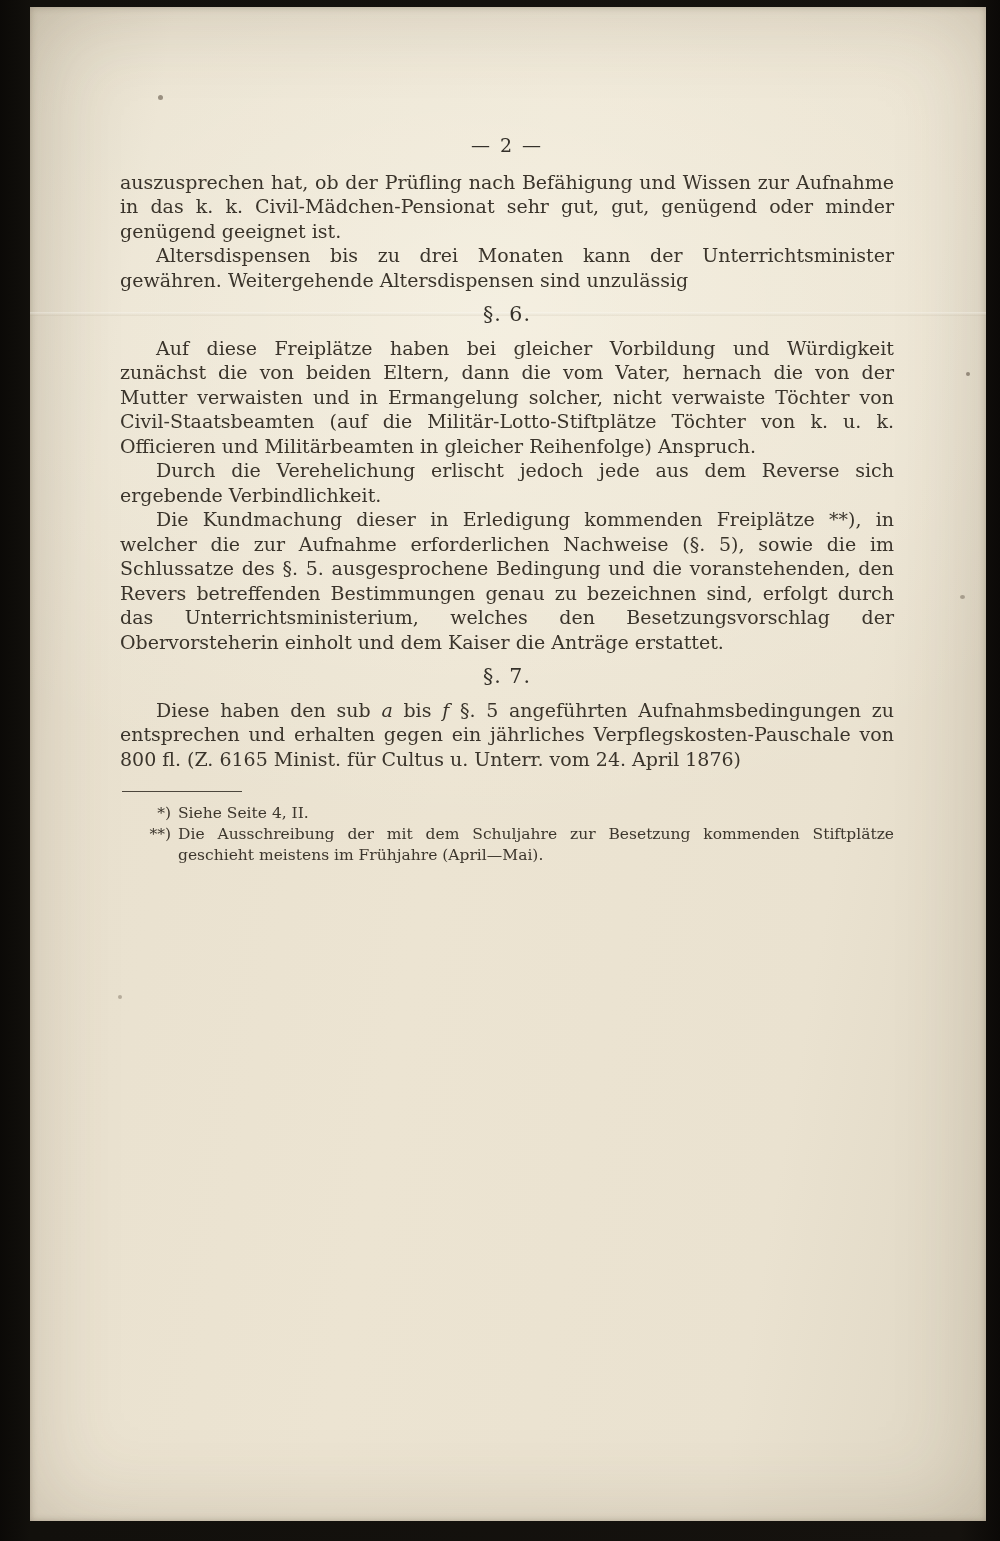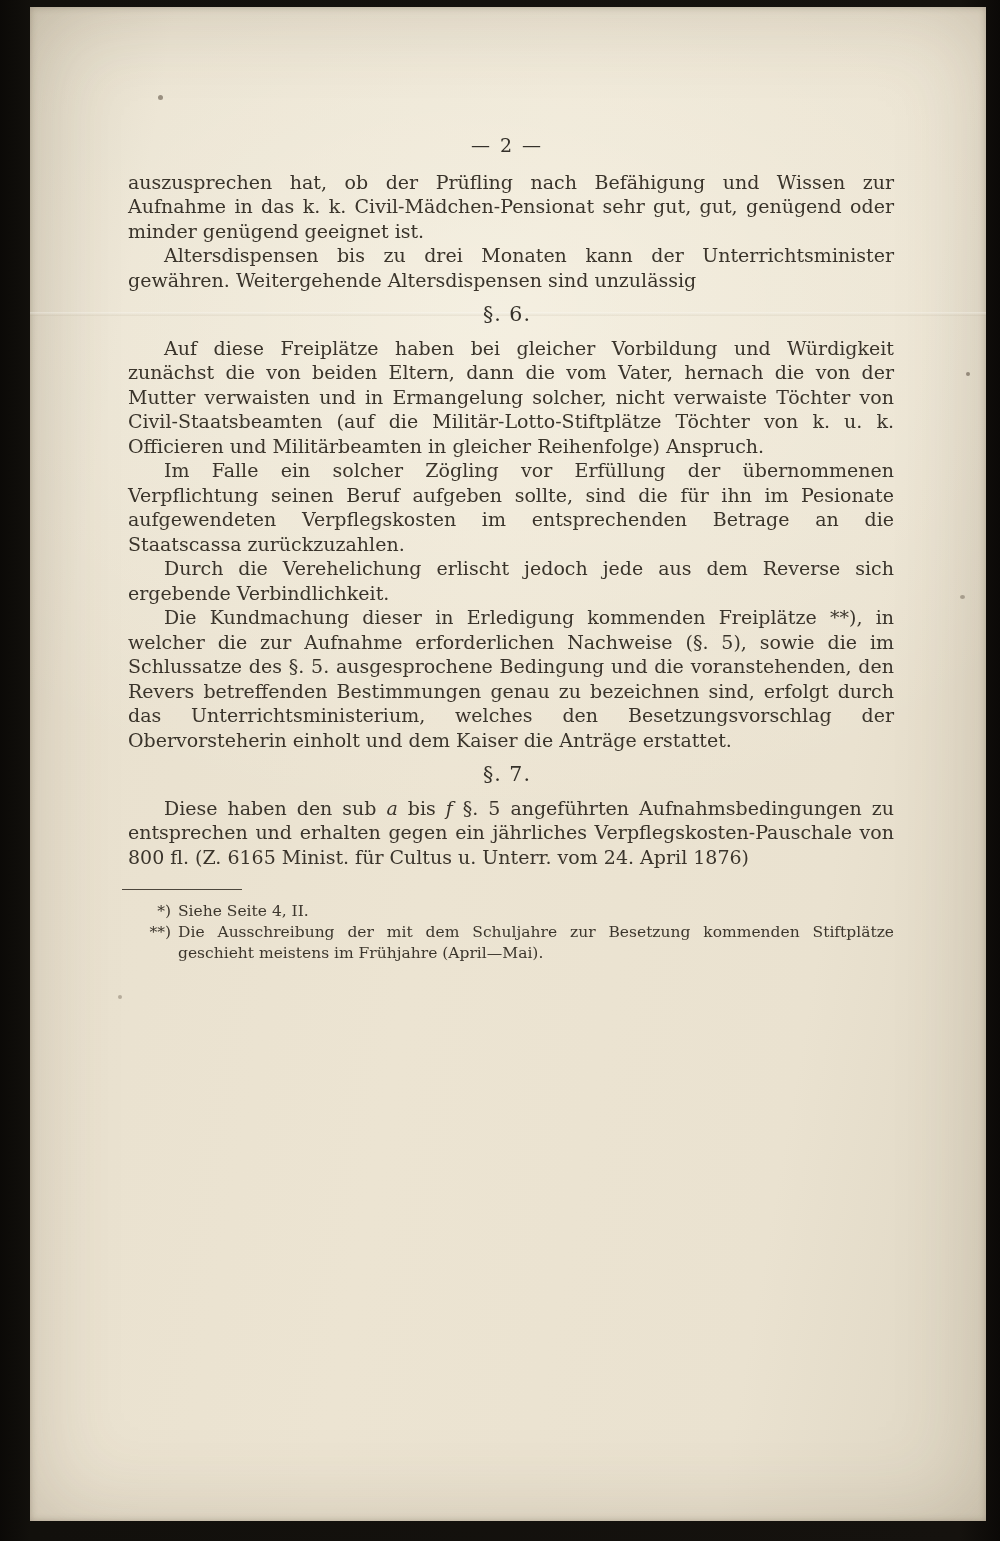--- a/index.html
+++ b/index.html
@@ -50,21 +50,21 @@
   }
 
   .page-number {
     text-align: center;
     font-size: 19px;
     letter-spacing: 2px;
     margin-bottom: 12px;
     color: #34302a;
   }
 
-  .para { text-indent: 36px; margin-left: 8px; }
+  .para { text-indent: 36px; }
   .para.no-indent { text-indent: 0; }
 
   .section-heading {
     font-size: 20.5px;
     font-weight: normal;
     text-align: center;
     text-indent: 0;
     letter-spacing: 1px;
     margin: 10px 0 9px 0;
     color: #35312a;
@@ -107,21 +107,20 @@
     <p class="para">Altersdispensen bis zu drei Monaten kann der Unterrichtsminister gewähren. Weitergehende Altersdispensen sind unzulässig</p>
 
 
     <h2 class="section-heading">§. 6.</h2>
 
 
     <p class="para">Auf diese Freiplätze haben bei gleicher Vorbildung und Würdigkeit zunächst die von beiden Eltern, dann die vom Vater, hernach die von der Mutter verwaisten und in Ermangelung solcher, nicht verwaiste Töchter von Civil-Staatsbeamten (auf die Militär-Lotto-Stiftplätze Töchter von k. u. k. Officieren und Militärbeamten in gleicher Reihenfolge) Anspruch.</p>
 
 
 
-    <p class="para">Im Falle ein solcher Zögling vor Erfüllung der übernommenen Verpflichtung seinen Beruf aufgeben sollte, sind die für ihn im Pesionate aufgewendeten Verpflegskosten im entsprechenden Betrage an die Staatscassa zurückzuzahlen.</p>
 
     <p class="para">Durch die Verehelichung erlischt jedoch jede aus dem Reverse sich ergebende Verbindlichkeit.</p>
 
     <p class="para">Die Kundmachung dieser in Erledigung kommenden Freiplätze **), in welcher die zur Aufnahme erforderlichen Nachweise (§. 5), sowie die im Schlussatze des §. 5. ausgesprochene Bedingung und die voranstehenden, den Revers betreffenden Bestimmungen genau zu bezeichnen sind, erfolgt durch das Unterrichtsministerium, welches den Besetzungsvorschlag der Obervorsteherin einholt und dem Kaiser die Anträge erstattet.</p>
 
 
     <h2 class="section-heading">§. 7.</h2>
 
 
     <p class="para"><span>Diese haben den sub </span><i class="em">a</i><span> bis </span><i class="em">f</i><span> §. 5 angeführten Aufnahmsbedingungen zu entsprechen und erhalten gegen ein jährliches Verpflegskosten-Pauschale von 800 fl. (Z. 6165 Minist. für Cultus u. Unterr. vom 24. April 1876)</span></p>

